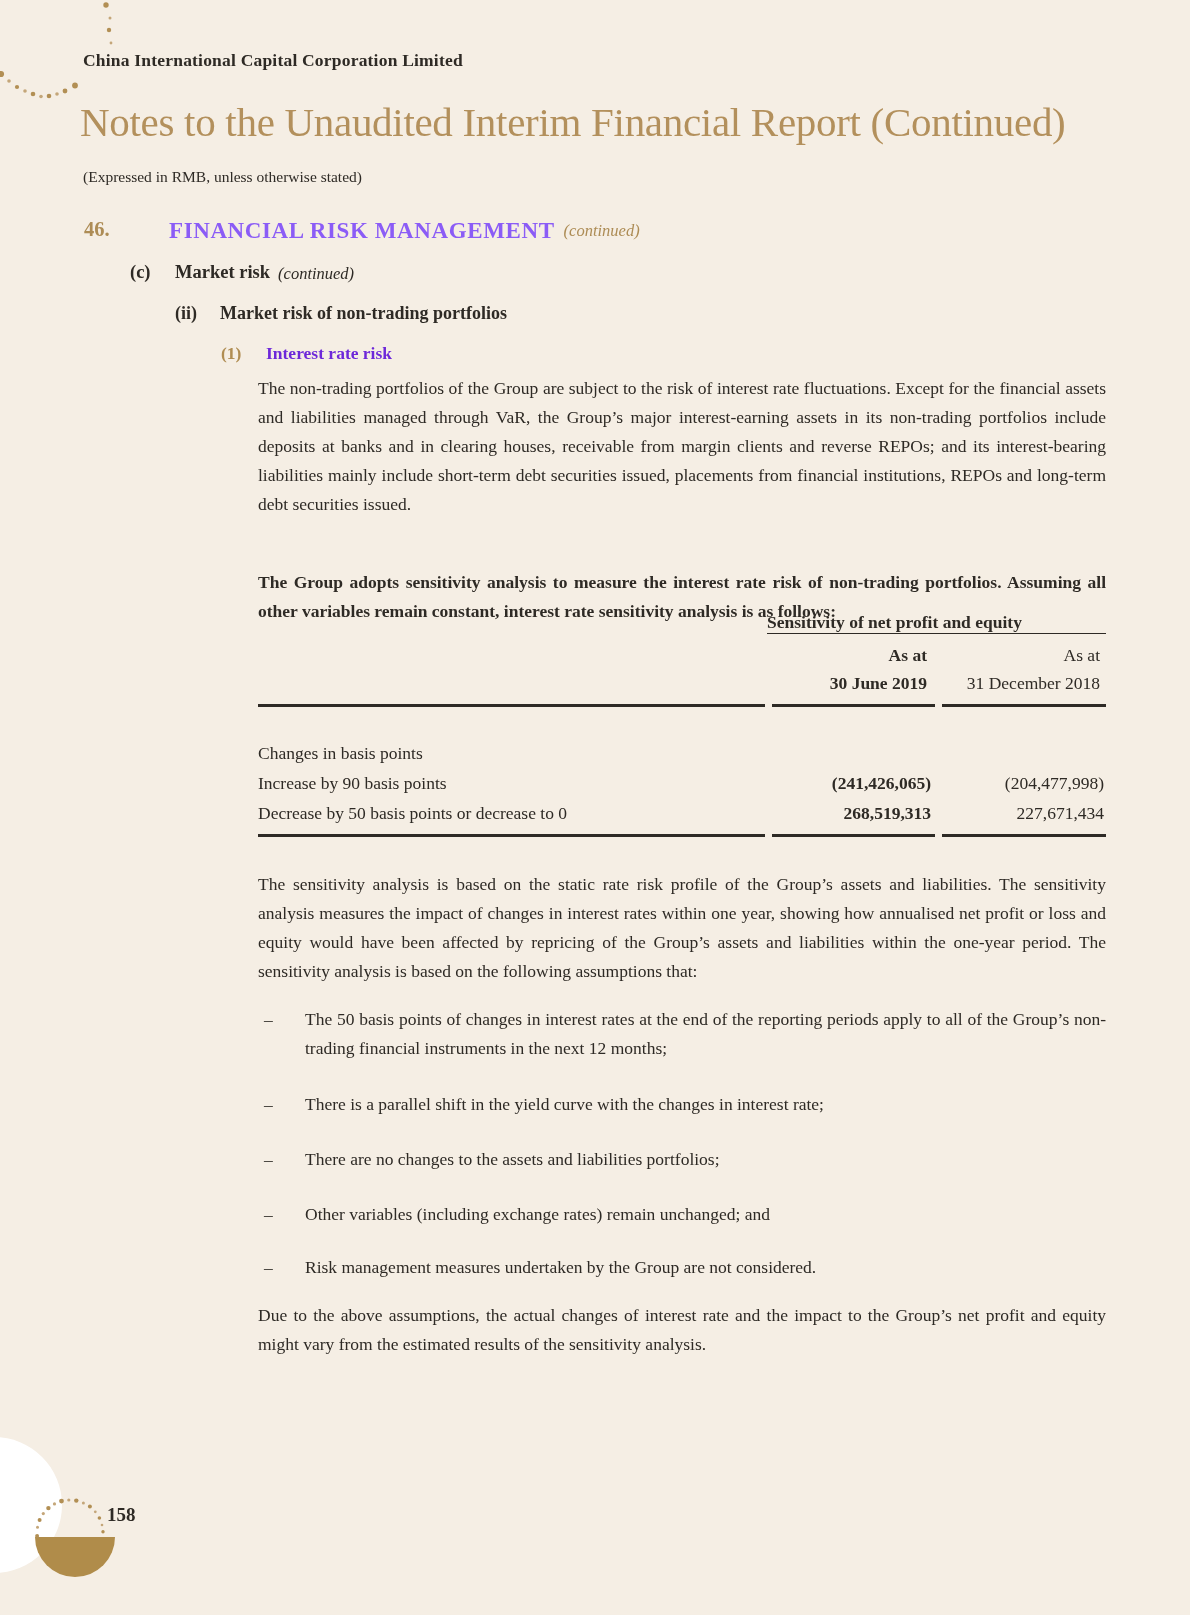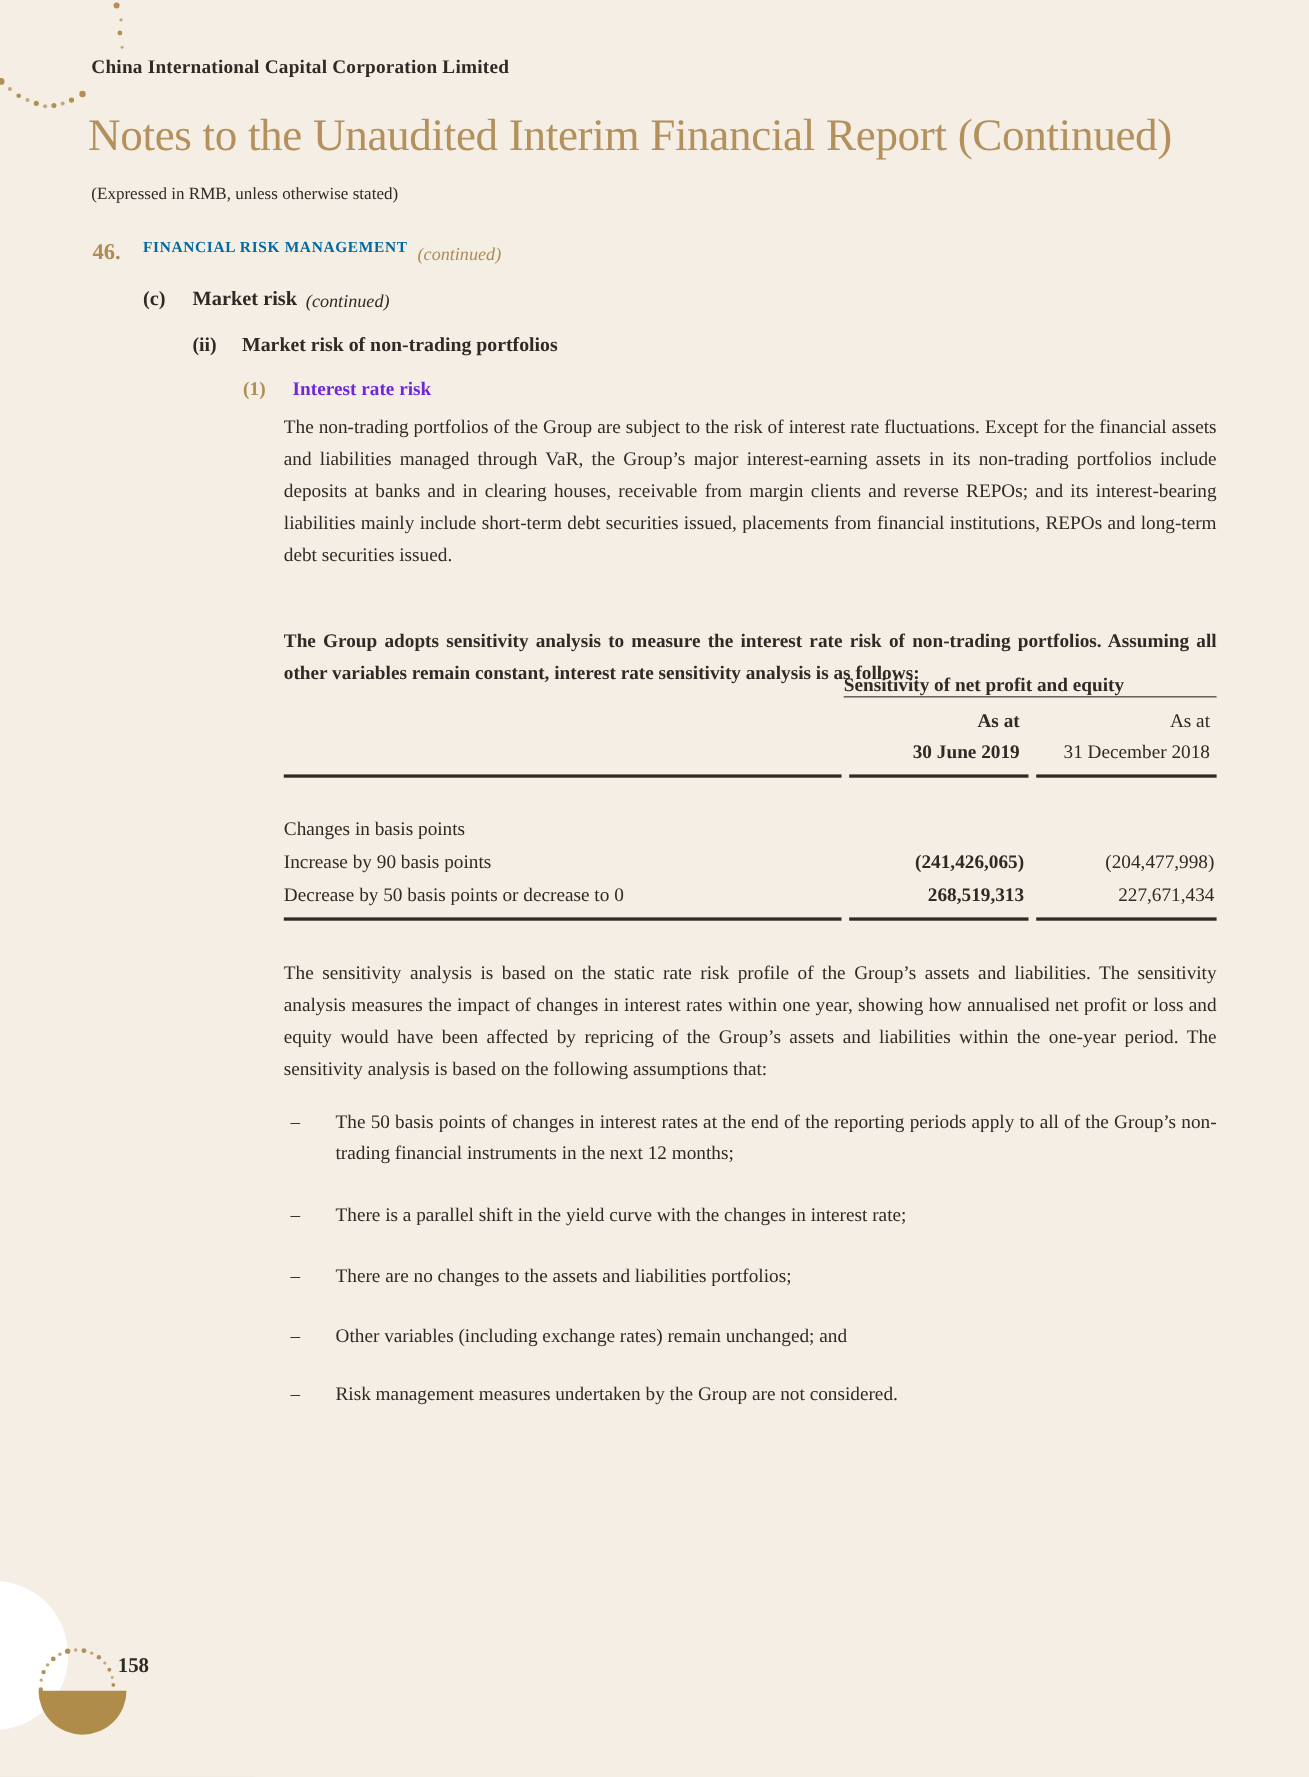--- a/index.html
+++ b/index.html
@@ -14,21 +14,21 @@
   }
   .abs{position:absolute;}
   
   .company{left:83px;top:50px;font-size:17.5px;font-weight:bold;letter-spacing:.2px;}
   .doc-title{left:80px;top:98px;font-size:41px;font-weight:normal;color:#b3905c;letter-spacing:-.3px;white-space:nowrap;text-align:center;}
   .expressed{left:83px;top:168px;font-size:15.5px;}
   
   .h-row{display:flex;}
   .sec46{left:84px;top:218px;width:1000px;}
   .sec46 .num{width:46px;font-size:20.5px;font-weight:bold;color:#ad8c55;}
-  .sec46 .ttl{font-size:14px;font-weight:bold;color:#0369a1;letter-spacing:.6px;}
+  .sec46 .ttl{font-size:23px;font-weight:bold;color:#8b5cf6;letter-spacing:.6px;margin-left:39px;}
   .sec46 .cont{font-size:16.5px;font-style:italic;color:#ad8c55;margin-left:9px;padding-top:3px;}
   .secC{left:130px;top:262px;width:900px;}
   .secC .num{width:45px;font-size:18.5px;font-weight:bold;}
   .secC .ttl{font-size:18.5px;font-weight:bold;}
   .secC .cont{font-size:16.5px;font-style:italic;margin-left:8px;padding-top:2px;}
   .secII{left:175px;top:303px;width:900px;}
   .secII .num{width:45px;font-size:18px;font-weight:bold;}
   .secII .ttl{font-size:18px;font-weight:bold;}
   .sec1{left:221px;top:343px;width:800px;}
   .sec1 .num{width:45px;font-size:17.5px;font-weight:bold;color:#b08d52;}
@@ -190,20 +190,21 @@
   </div>
   <div class="abs bullet b4">
     <span class="dash">–</span>
     <span class="btxt">Other variables (including exchange rates) remain unchanged; and</span>
   </div>
   <div class="abs bullet b5">
     <span class="dash">–</span>
     <span class="btxt">Risk management measures undertaken by the Group are not considered.</span>
   </div>
 
+  <div class="abs para p4">Due to the above assumptions, the actual changes of interest rate and the impact to the Group’s net profit and equity might vary from the estimated results of the sensitivity analysis.</div>
 
   <svg class="abs orn" style="left:0;top:1437px" width="180" height="145" viewBox="0 0 180 145">
     <circle cx="-6" cy="68" r="68" fill="#ffffff"></circle>
     <path d="M35,100 a40,40 0 0 0 80,0 z" fill="#b08c4a"></path>
     <g fill="#b28f54">
       <circle cx="37.1" cy="98.9" r="2.0"></circle>
       <circle cx="37.5" cy="90.3" r="1.5" fill="#c4a679"></circle>
       <circle cx="39.6" cy="83.1" r="2.0"></circle>
       <circle cx="43.3" cy="76.6" r="1.6" fill="#c4a679"></circle>
       <circle cx="48.4" cy="71.1" r="2.2"></circle>

